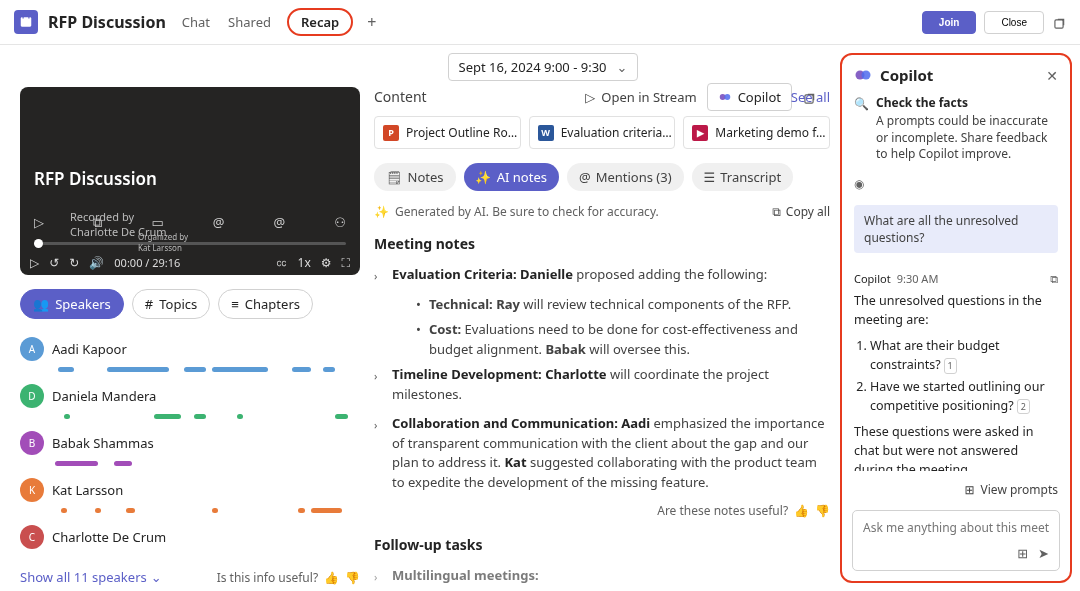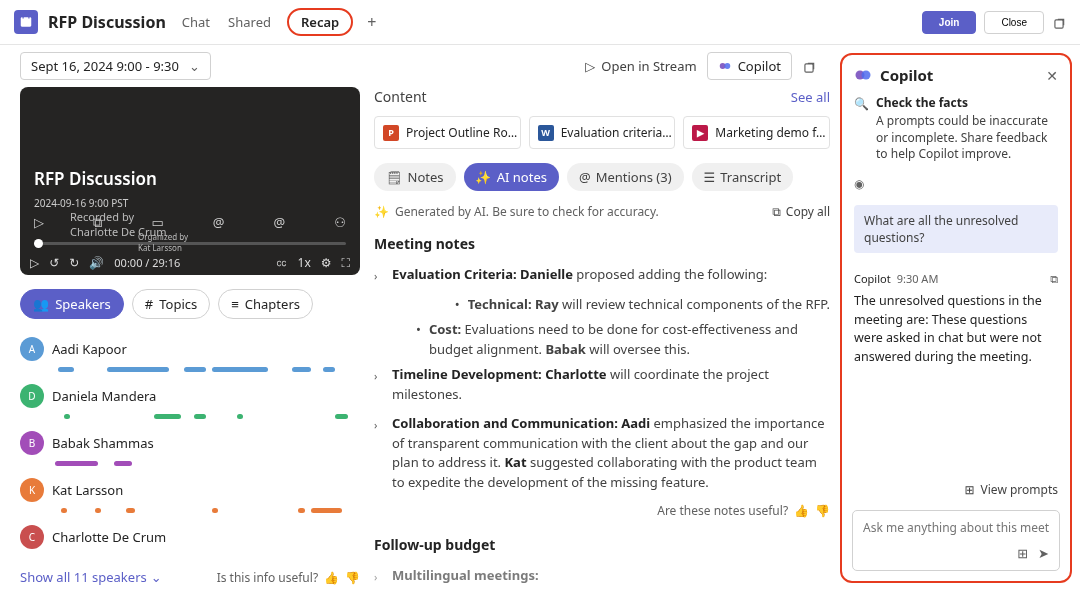--- a/index.html
+++ b/index.html
@@ -13,21 +13,21 @@
   .tabs { display: flex; gap: 14px; align-items: center; }
   .tab { color: #616161; cursor: pointer; padding: 4px 2px; }
   .tab.highlight { border: 2px solid #e63b1f; border-radius: 18px; padding: 3px 12px; color: #242424; font-weight: 600; }
   .plus { color: #616161; cursor: pointer; font-size: 16px; }
   .hdr-right { margin-left: auto; display: flex; gap: 8px; align-items: center; }
   .btn { padding: 5px 16px; border-radius: 4px; border: 1px solid #d1d1d1; background: #fff; font-size: 10px; cursor: pointer; }
   .btn.primary { background: #5b5fc7; color: #fff; border-color: #5b5fc7; font-weight: 600; }
   .popout { color: #616161; cursor: pointer; }
 
   
-  .subbar { display: flex; align-items: center; padding: 8px 14px 8px 20px; height: 42px; gap: 2px; }
+  .subbar { display: flex; align-items: center; padding: 8px 14px 8px 20px; height: 42px; gap: 2px; flex-direction: column; }
   .date-pick { display: flex; align-items: center; gap: 10px; border: 1px solid #d1d1d1; border-radius: 4px; padding: 4px 10px; font-size: 13px; cursor: pointer; }
   .chev { color: #616161; }
   .subbar-right { margin-left: auto; display: flex; gap: 10px; align-items: center; margin-right: 250px; }
   .ql { display: flex; align-items: center; gap: 6px; color: #424242; cursor: pointer; font-size: 13px; }
   .pill-btn { display: flex; align-items: center; gap: 6px; border: 1px solid #d1d1d1; border-radius: 4px; padding: 4px 10px; cursor: pointer; font-size: 13px; }
 
   
   .main { display: flex; padding: 0 0 0 20px; gap: 14px; height: calc(591px - 87px); }
   .left { width: 340px; flex-shrink: 0; }
   .mid { flex: 1; min-width: 0; padding-right: 10px; margin-right: 240px; overflow: hidden; }
@@ -74,21 +74,21 @@
   .ntab.active { background:#5b5fc7; color:#fff; }
 
   .gen-row { display:flex; align-items:center; gap:6px; color:#616161; font-size:12px; margin-bottom:14px; }
   .copy-all { margin-left:auto; display:flex; gap:5px; align-items:center; cursor:pointer; color:#424242; }
 
   .notes-title { font-weight:700; font-size:14px; margin-bottom:12px; }
   .note-line { display:flex; gap:8px; margin-bottom:10px; font-size:13px; line-height:1.5; color:#424242; }
   .note-line .chv { color:#616161; font-size:11px; margin-top:3px; flex-shrink:0; width:10px; }
   .note-line b { color:#242424; font-weight:700;margin-top:40px; }
   .sub-bullets { margin-left: 22px; }
-  .bullet { display:flex; gap:8px; margin:6px 0 6px 20px; font-size:13px; color:#424242; line-height:1.5;justify-content:flex-end; }
+  .bullet { display:flex; gap:8px; margin:6px 0 6px 20px; font-size:13px; color:#424242; line-height:1.5; }
   .bullet::before { content:'•'; color:#424242; }
   .notes-useful { display:flex; justify-content:flex-end; gap:6px; color:#616161; font-size:12px; margin:10px 0 16px; align-items:center; }
 
   
   .copilot { position:absolute; right:8px; top:53px; width:232px; height:530px; border:2.5px solid #e63b1f; border-radius:12px; background:#fff; display:flex; flex-direction:column; }
   .cp-head { display:flex; align-items:center; gap:8px; padding:10px 12px; }
   .cp-logo { width:18px; height:18px; }
   .cp-title { font-weight:700; font-size:15px; }
   .cp-close { margin-left:auto; color:#616161; cursor:pointer; font-size:14px; }
   .cp-body { padding: 0 12px; flex:1; overflow:auto; font-size:12px; color:#424242; }
@@ -165,21 +165,20 @@
         </svg>
     </span>
   </div>
 </div>
 
 <div class="main">
 
   <div class="left">
     <div class="video">
       <div class="v-title">RFP Discussion</div>
-      <div class="v-date">2024-09-16 9:00 PST</div>
       <div class="v-iconrow">
         <span>▷</span>
         <span>⧉</span>
         <span>▭</span>
         <span>@</span>
         <span>@</span>
         <span>⚇</span>
       </div>
       <div class="v-seek"></div>
       <div class="v-labels"><span>Recorded by</span><br><span>Charlotte De Crum</span></div>
@@ -348,21 +347,21 @@
       <span class="chv">›</span>
       <span><b>Collaboration and Communication: Aadi</b><span> emphasized the importance of transparent communication with the client about the gap and our plan to address it. </span><b>Kat</b><span> suggested collaborating with the product team to expedite the development of the missing feature.</span></span>
     </div>
 
     <div class="notes-useful">
       <span>Are these notes useful?</span>
       <span>👍</span>
       <span>👎</span>
     </div>
 
-    <div class="notes-title">Follow-up budget</div>
+    <div class="notes-title">Follow-up tasks</div>
     <div class="note-line" style="opacity:0.6">
       <span class="chv">›</span>
       <span><b>Multilingual meetings:</b></span>
     </div>
   </div>
 </div>
 
 <div class="copilot">
   <div class="cp-head">
     <svg class="cp-logo" viewBox="0 0 24 24">
@@ -383,20 +382,24 @@
 
     <div class="prompt-chip">What are all the unresolved questions?</div>
 
     <div class="resp-head">
       <span class="nm">Copilot</span>
       <span>9:30 AM</span>
       <span class="cpy">⧉</span>
     </div>
     <div class="resp-text">
       <span>The unresolved questions in the meeting are:</span>
+      <ol>
+        <li><span>What are their budget constraints?</span><span class="ref">1</span></li>
+        <li><span>Have we started outlining our competitive positioning?</span><span class="ref">2</span></li>
+      </ol>
       <span>These questions were asked in chat but were not answered during the meeting.</span>
     </div>
 
   </div>
   <div class="view-prompts">
     <span>⊞</span>
     <span>View prompts</span>
   </div>
   <div class="cp-input">
     <input placeholder="Ask me anything about this meeting" style="">

